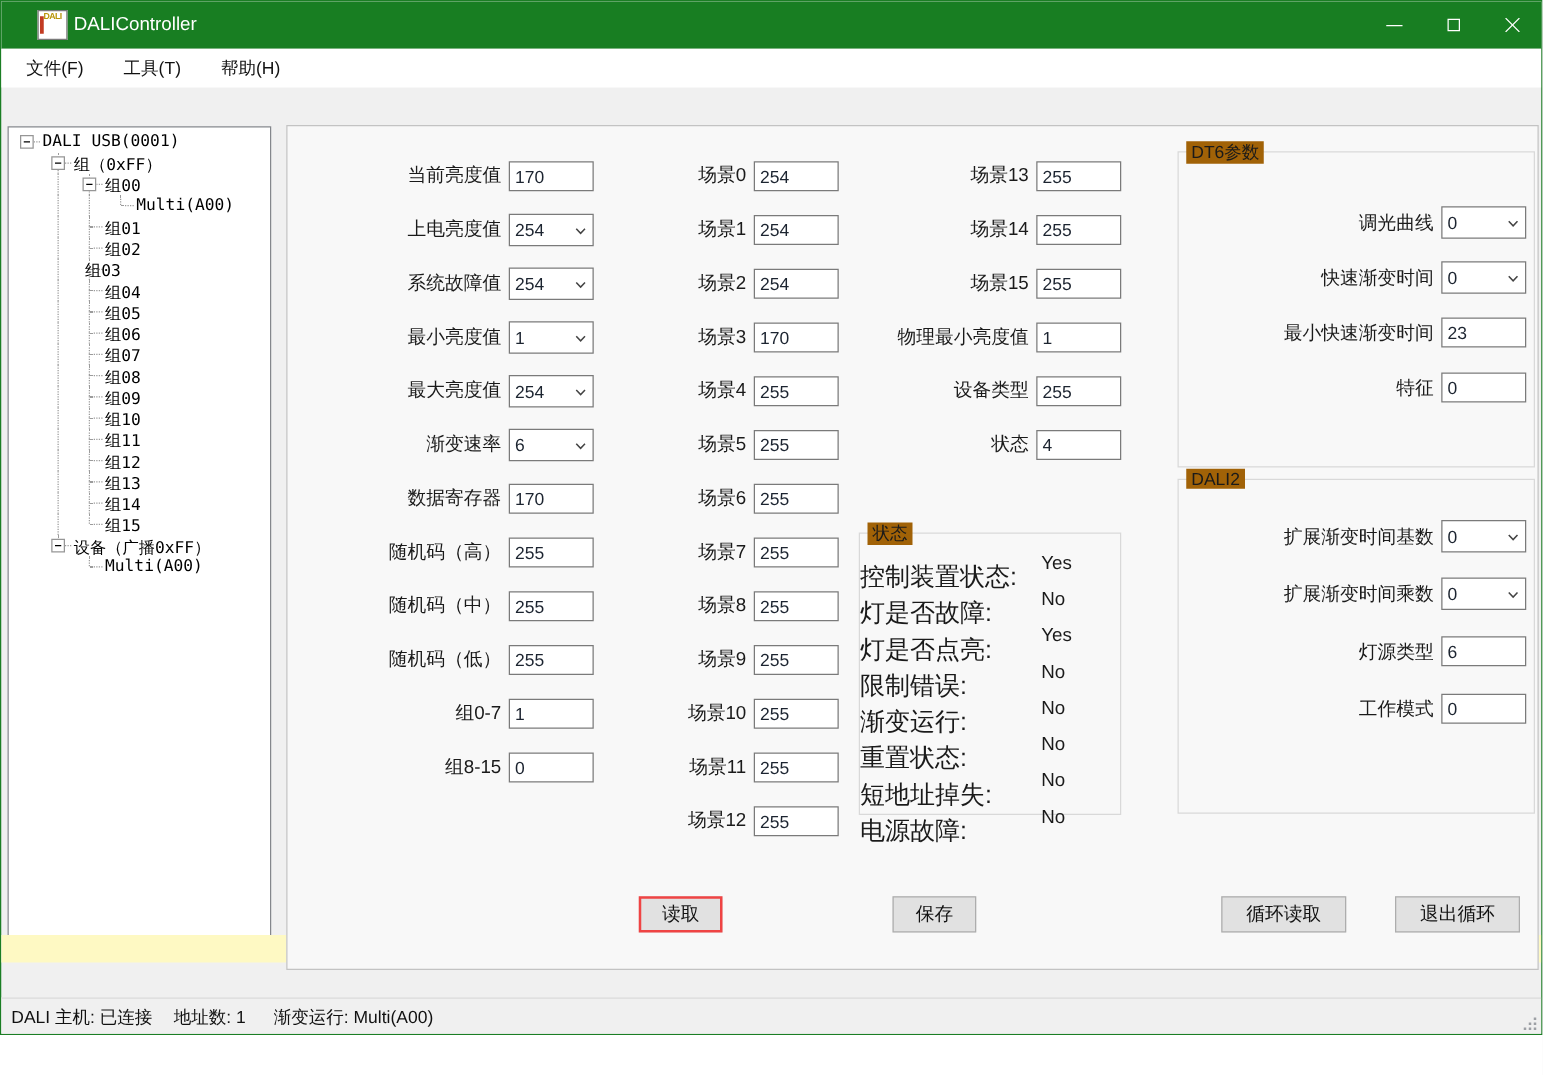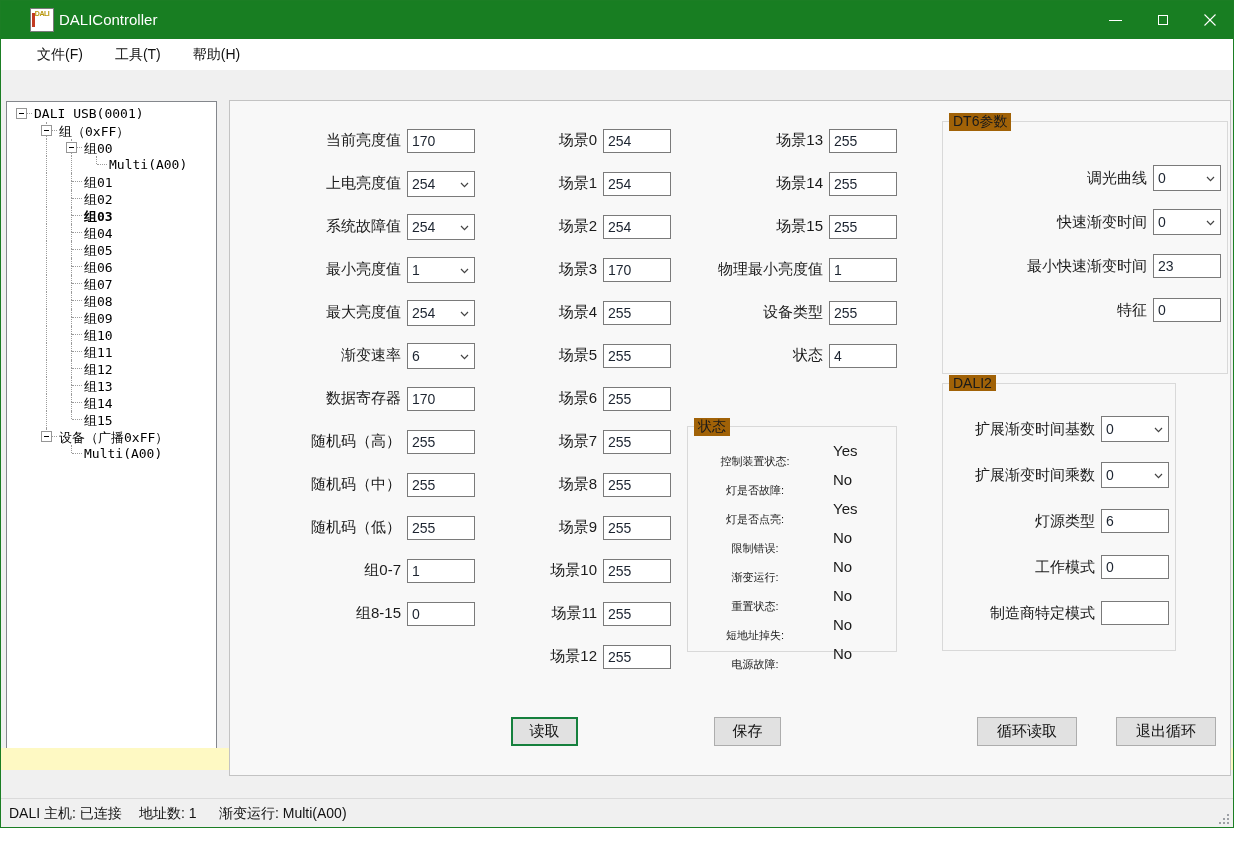--- a/index.html
+++ b/index.html
@@ -16,21 +16,21 @@
   .app-icon .txt { font-size:7px; font-weight:bold; color:#b8960b; letter-spacing:-0.5px; }
   .title-text { position:absolute; left:58px; top:0; height:38px; line-height:38px;
                 color:#ffffff; font-size:15px; }
   .win-controls { position:absolute; right:0; top:0; height:38px; display:flex; }
   .win-btn { width:47px; height:38px; display:flex; align-items:center; justify-content:center; cursor:default; }
   .glyph-min { width:13px; height:1px; background:#fff; }
   .glyph-max { width:10px; height:10px; border:1px solid #fff; }
 
   
   .menubar { position:absolute; left:0; top:38px; right:0; height:31px; background:#ffffff;
-             display:flex; align-items:center; padding-left:20px; }
+             display:flex; align-items:center; padding-left:4px; }
   .menu-item { padding:0 16px; font-size:14px; color:#111; height:31px; line-height:31px; }
 
   
   .treepanel { position:absolute; left:5px; top:100px; width:211px; height:662px;
                background:#fff; border:1px solid #84878c; overflow:hidden;
                font-family:"DejaVu Sans Mono", monospace; font-size:13px; color:#000; }
   .trow { position:relative; height:17px; }
   .trow .tlabel { position:absolute; top:1px; white-space:nowrap; }
   .tv { position:absolute; width:0; border-left:1px dotted #9b9b9b; }
   .th { position:absolute; height:0; border-top:1px dotted #9b9b9b; top:8px; }
@@ -61,35 +61,35 @@
   .sel-val { font-size:14px; color:#1c2430; }
   .sel svg { position:absolute; right:5px; top:10px; }
 
   
   .grpbox { position:absolute; border:1px solid #d9d9d9; z-index:5; }
   .grp-title { position:absolute; top:-9px; left:6px; background:#a16207; padding:0 4px;
                font-size:14px; color:#1a1a1a; white-space:nowrap; }
   #status-group { left:686px; top:425px; width:210px; height:226px; }
   #status-rows { position:absolute; left:0; top:9px; right:0; }
   .srow { display:flex; align-items:center; height:29px; }
-  .slabel { width:134px; text-align:center; font-size:11px; color:#1a1a1a; white-space:nowrap;margin-top:21px; }
+  .slabel { width:134px; text-align:left; font-size:20px; color:#1a1a1a; white-space:nowrap;margin-top:21px; }
   .svalue { margin-left:11px; font-size:15px; color:#1a1a1a; }
 
   #dt6-group  { left:941px; top:120px; width:286px; height:253px; }
   #dt6-rows   { position:absolute; left:0; top:34px; right:6px; }
   #dt6-rows .frow { height:44px; }
-  #dali2-group{ left:941px; top:382px; width:234px; height:268px; }
+  #dali2-group{ left:941px; top:382px; width:286px; height:268px; }
   #dali2-rows { position:absolute; left:0; top:22px; right:6px; }
   #dali2-rows .frow { height:46px; }
   #dt6-rows .flabel, #dali2-rows .flabel { font-size:15px; }
 
   
   .btn { position:absolute; height:29px; background:#e1e1e1; border:1px solid #adadad;
          font-size:15px; color:#111; z-index:6; font-family:"Liberation Sans", sans-serif; text-align:center; }
-  #btn-read { left:510px; top:716px; width:67px; border:2px solid #15803d; }
+  #btn-read { left:510px; top:716px; width:67px; border:2px solid #ef4444; }
   #btn-save { left:713px; top:716px; width:67px; }
   #btn-loop { left:976px; top:716px; width:100px; }
   #btn-exit { left:1115px; top:716px; width:100px; }
 
   
   .checkstrip { position:absolute; left:0; top:747px; width:100%; height:22px; background:#fef9c3; }
   .cbbox { position:absolute; left:901px; top:3px; width:15px; height:15px; background:#fff; border:1px solid #4c4c4c; }
   .cblabel { position:absolute; left:922px; top:2px; font-size:14px; color:#111; }
 
   
@@ -179,21 +179,21 @@
         <span class="tv" style="left: 64px; top: 0px; height: 8px;"></span>
         <span class="tv" style="left: 64px; top: 8px; bottom: 0px;"></span>
         <span class="th" style="left: 65px; width: 10px;"></span>
         <span class="tlabel" style="left: 77px;">组02</span>
       </div>
       <div class="trow">
         <span class="tv" style="left: 39px; top: 0px; bottom: 0px;"></span>
         <span class="tv" style="left: 64px; top: 0px; height: 8px;"></span>
         <span class="tv" style="left: 64px; top: 8px; bottom: 0px;"></span>
         <span class="th" style="left: 65px; width: 10px;"></span>
-        <span class="tlabel" style="left: 77px; font-weight: bold;">组03</span>
+        <span class="tlabel" style="left: 61px;">组03</span>
       </div>
       <div class="trow">
         <span class="tv" style="left: 39px; top: 0px; bottom: 0px;"></span>
         <span class="tv" style="left: 64px; top: 0px; height: 8px;"></span>
         <span class="tv" style="left: 64px; top: 8px; bottom: 0px;"></span>
         <span class="th" style="left: 65px; width: 10px;"></span>
         <span class="tlabel" style="left: 77px;">组04</span>
       </div>
       <div class="trow">
         <span class="tv" style="left: 39px; top: 0px; bottom: 0px;"></span>
@@ -535,24 +535,20 @@
             </svg>
           </div>
         </div>
         <div class="frow">
           <span class="flabel">灯源类型</span>
           <input class="txt" type="text" value="6" style="">
         </div>
         <div class="frow">
           <span class="flabel">工作模式</span>
           <input class="txt" type="text" value="0" style="">
-        </div>
-        <div class="frow">
-          <span class="flabel">制造商特定模式</span>
-          <input class="txt" type="text" style="">
         </div>
       </div>
   </div>
 
   <button class="btn" id="btn-read">读取</button>
   <button class="btn" id="btn-save">保存</button>
   <button class="btn" id="btn-loop">循环读取</button>
   <button class="btn" id="btn-exit">退出循环</button>
 
   <div class="checkstrip">

